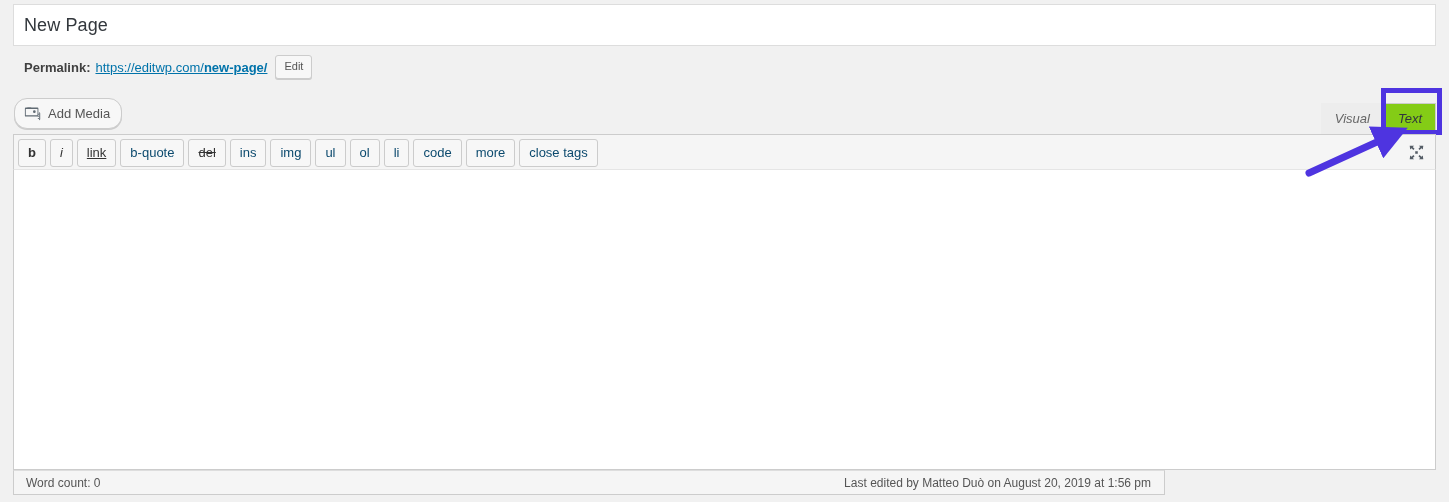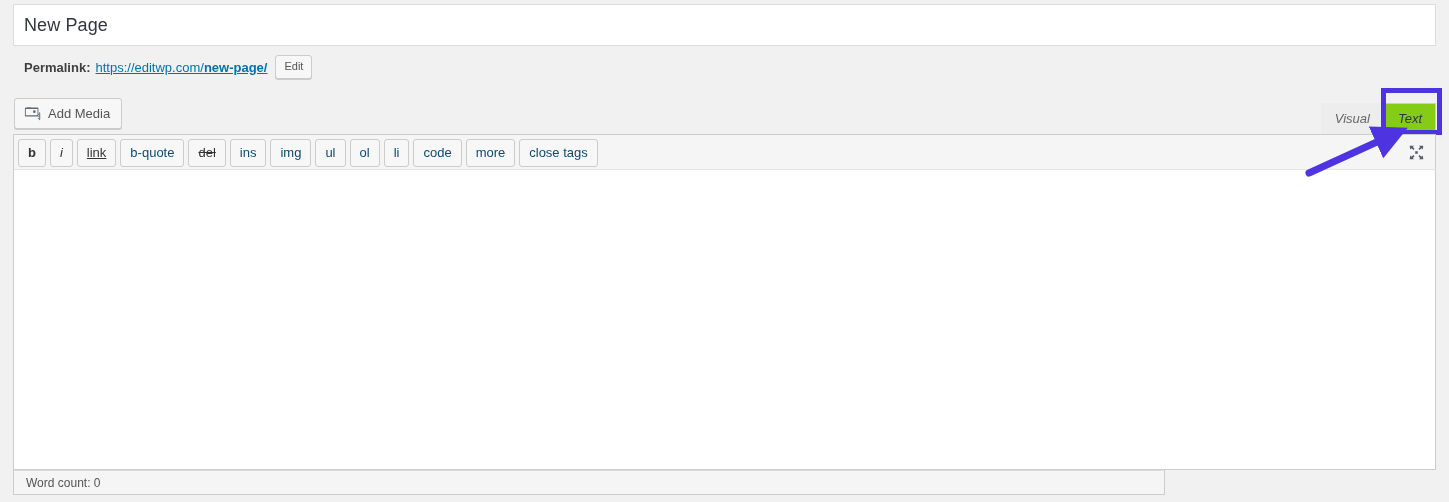--- a/index.html
+++ b/index.html
@@ -87,21 +87,21 @@
   }
   .add-media-btn {
     position: absolute;
     left: 1px;
     top: 4px;
     display: flex;
     align-items: center;
     gap: 6px;
     background: #f7f7f7;
     border: 1px solid #ccc;
-    border-radius: 3px;
+    border-radius: 13px;
     padding: 5px 11px 6px 9px;
     font-size: 13px;
     color: #555;
     cursor: pointer;
     box-shadow: 0 1px 0 #ccc;
   }
   .media-icon { width: 18px; height: 18px; display: block; }
 
   
   .editor-tabs {
@@ -300,20 +300,21 @@
       <path d="M2 18l.6-4.6 1.6 1.6 2.1-2.1 1.4 1.4-2.1 2.1L7.2 18H2z"></path>
       <path d="M18 18h-5.2l1.6-1.6-2.1-2.1 1.4-1.4 2.1 2.1 1.6-1.6.6 4.6z"></path>
     </svg>
   </div>
 </div>
 
 <div class="editor-area"></div>
 
 <div class="status-bar">
   <div class="word-count">Word count: 0</div>
+  <div class="last-edited">Last edited by Matteo Duò on August 20, 2019 at 1:56 pm</div>
 </div>
 
 <svg class="arrow-svg" viewBox="0 0 120 60">
   <defs>
     <marker id="ah" markerWidth="5" markerHeight="5" refX="2.2" refY="2.5" orient="auto">
       <path d="M0,0 L5,2.5 L0,5 z" fill="#4e34e0"></path>
     </marker>
   </defs>
   <line x1="14" y1="48" x2="95" y2="11" stroke="#4e34e0" stroke-width="7" stroke-linecap="round" marker-end="url(#ah)"></line>
 </svg>

